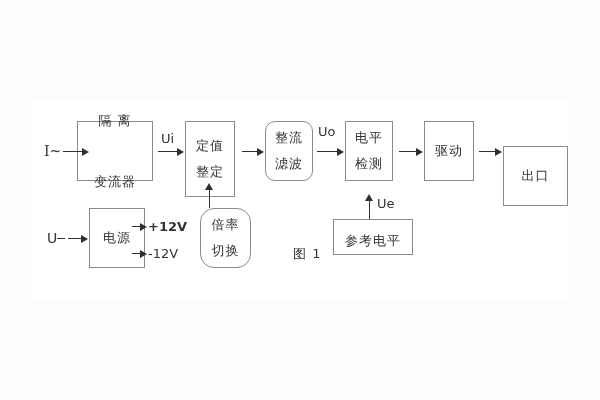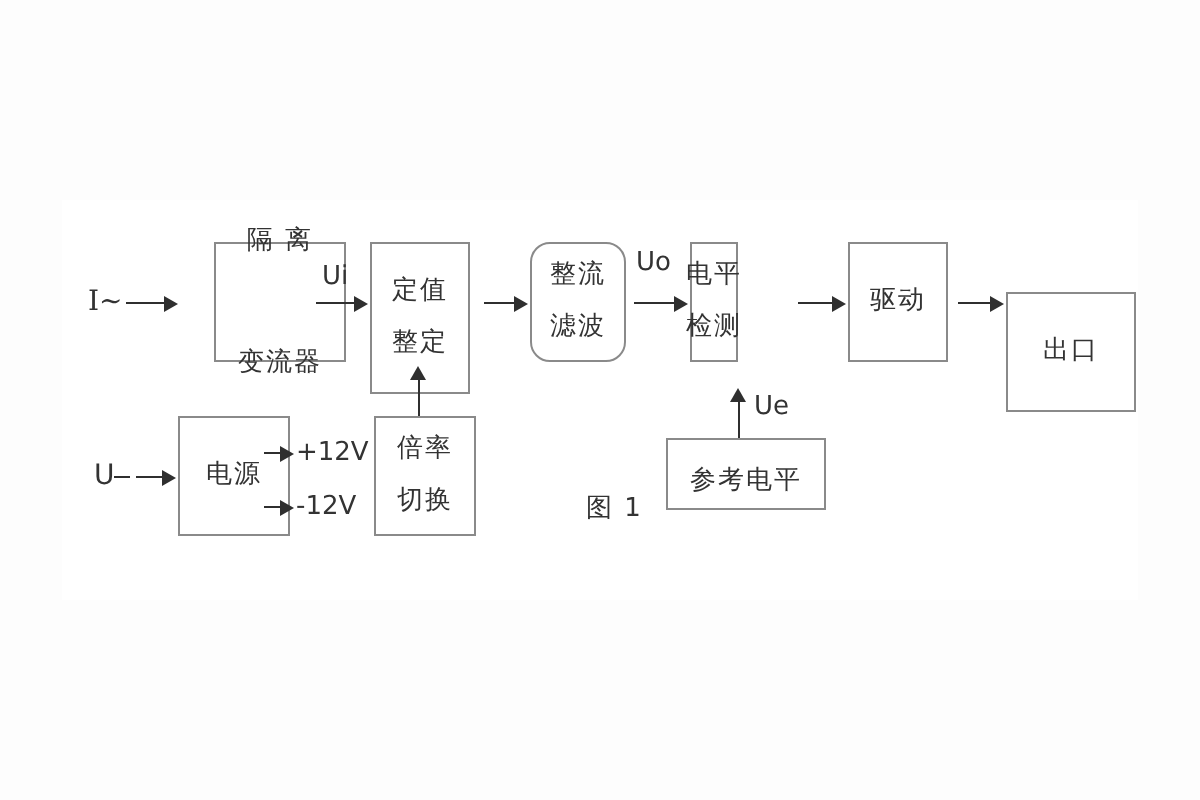--- a/index.html
+++ b/index.html
@@ -26,29 +26,29 @@
     flex-direction:column;
     justify-content:center;
     align-items:center;
     font-size:13px;
     color:#333333;
     line-height:26px;
     letter-spacing:1px;
     white-space:nowrap;
   }
   
-  .b-isolation{left:107px;top:121px;width:66px;height:60px;gap:35px;}
+  .b-isolation{left:77px;top:121px;width:76px;height:60px;gap:35px;}
   .b-setting{left:185px;top:121px;width:50px;height:76px;}
   .b-rectifier{left:265px;top:121px;width:48px;height:60px;border-radius:10px;}
-  .b-level{left:345px;top:121px;width:24px;height:60px;}
+  .b-level{left:345px;top:121px;width:48px;height:60px;}
   .b-driver{left:424px;top:121px;width:50px;height:60px;}
   .b-relay{left:503px;top:121px;width:65px;height:60px;margin-top:25px;}
   
   .b-power{left:89px;top:208px;width:56px;height:60px;}
-  .b-multiplier{left:187px;top:208px;width:51px;height:60px;}
+  .b-multiplier{left:200px;top:208px;width:51px;height:60px;border-radius:14px;}
   .b-reference{left:333px;top:219px;width:80px;height:36px;justify-content:flex-end;}
 
   .lbl{
     position:absolute;
     color:#333333;
     font-size:13px;
     white-space:nowrap;
   }
   .lbl-serif{font-family:"DejaVu Serif","Liberation Serif",serif;font-size:14px;}
   .sig{font-size:13px;}
@@ -112,21 +112,21 @@
   </div>
   <div class="box b-reference">
     <span>参考电平</span>
   </div>
 
   <span class="lbl lbl-serif" style="left:44px;top:143px;">I~</span>
   <span class="lbl" style="left:47px;top:230px;font-size:14px;">U</span>
   <span class="lbl sig" style="left:161px;top:131px;">Ui</span>
   <span class="lbl sig" style="left:318px;top:124px;">Uo</span>
   <span class="lbl sig" style="left:377px;top:196px;text-align:center;">Ue</span>
-  <span class="lbl sig" style="left:148px;top:219px;">+12V</span>
+  <span class="lbl sig" style="left:148px;top:219px;font-weight:bold;">+12V</span>
   <span class="lbl sig" style="left:148px;top:246px;">-12V</span>
 
   <div>
     <div class="hline" style="left:63px;top:151px;width:19px;"></div>
     <div class="arr-r" style="left:82px;top:147.5px;"></div>
   </div>
   <div>
     <div class="hline" style="left:158px;top:151px;width:19px;"></div>
     <div class="arr-r" style="left:177px;top:147.5px;"></div>
   </div>

